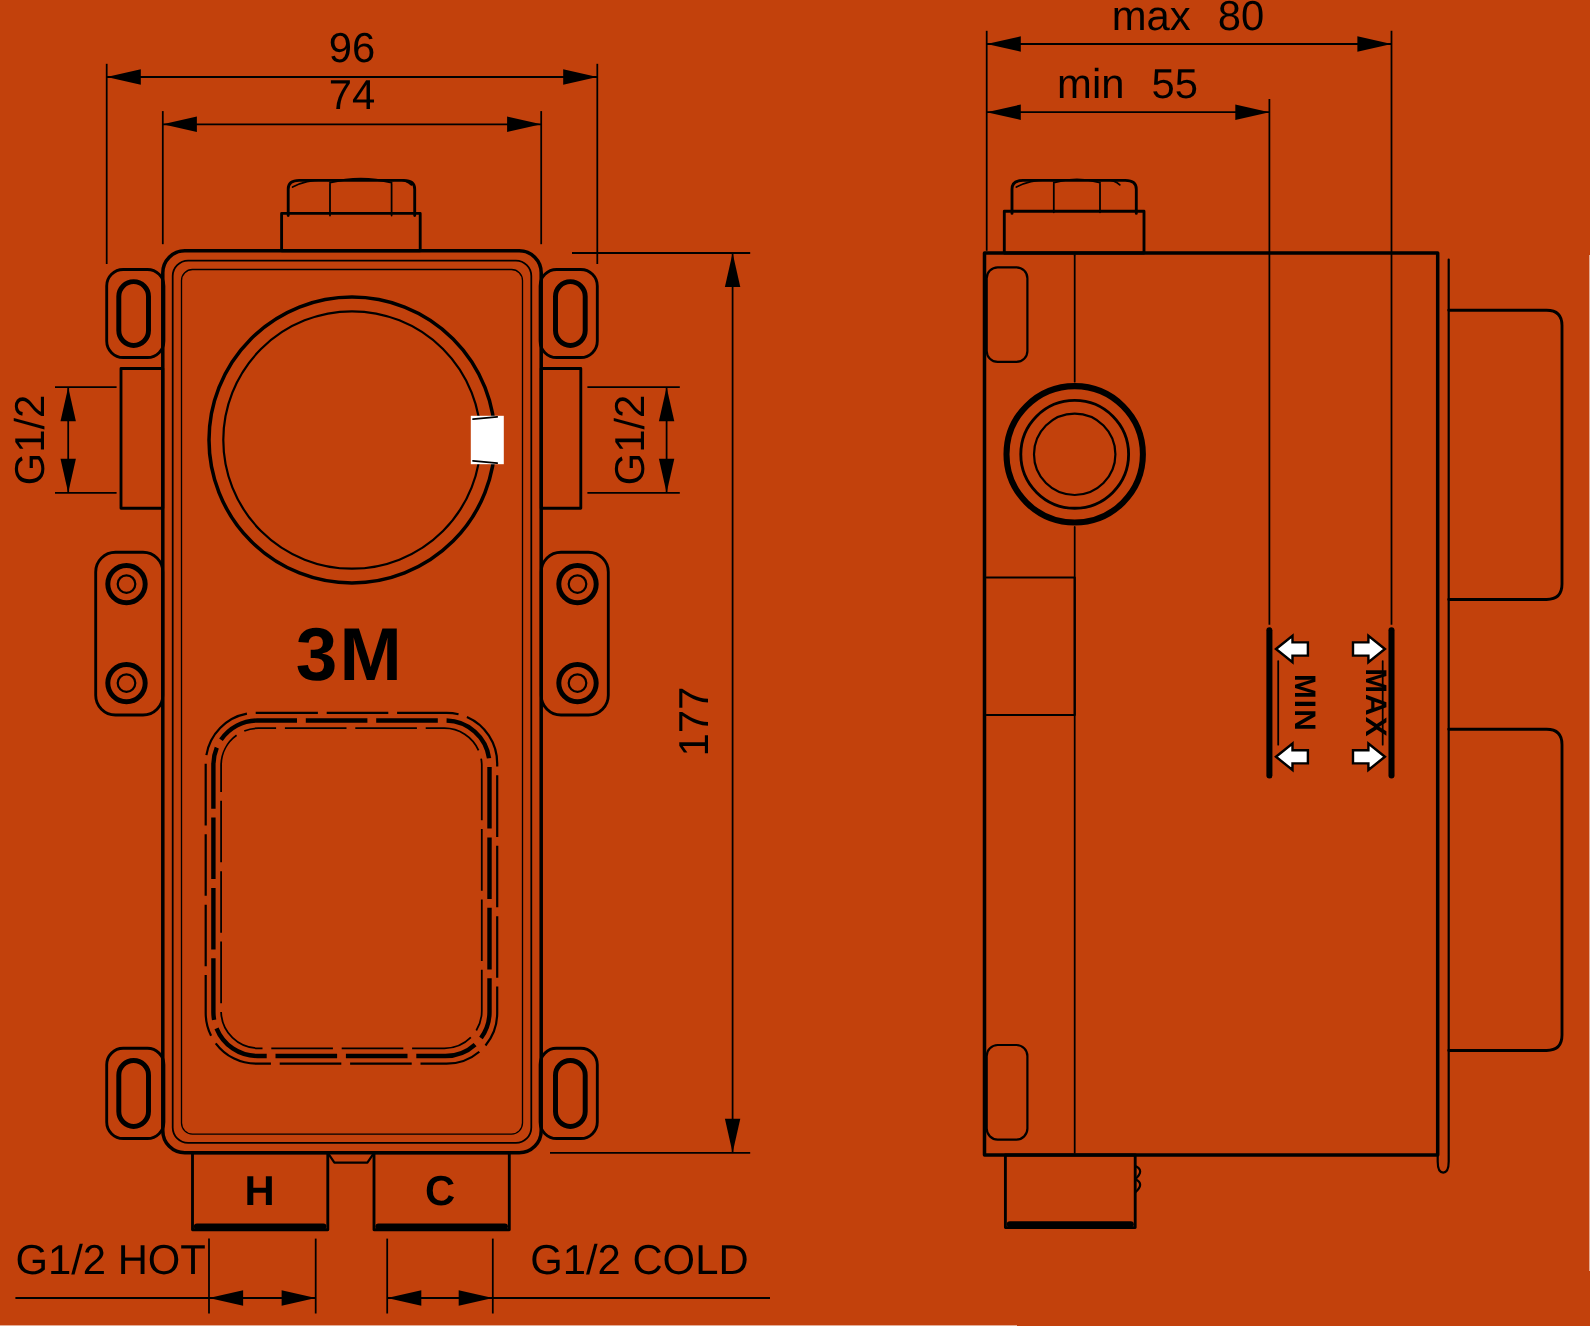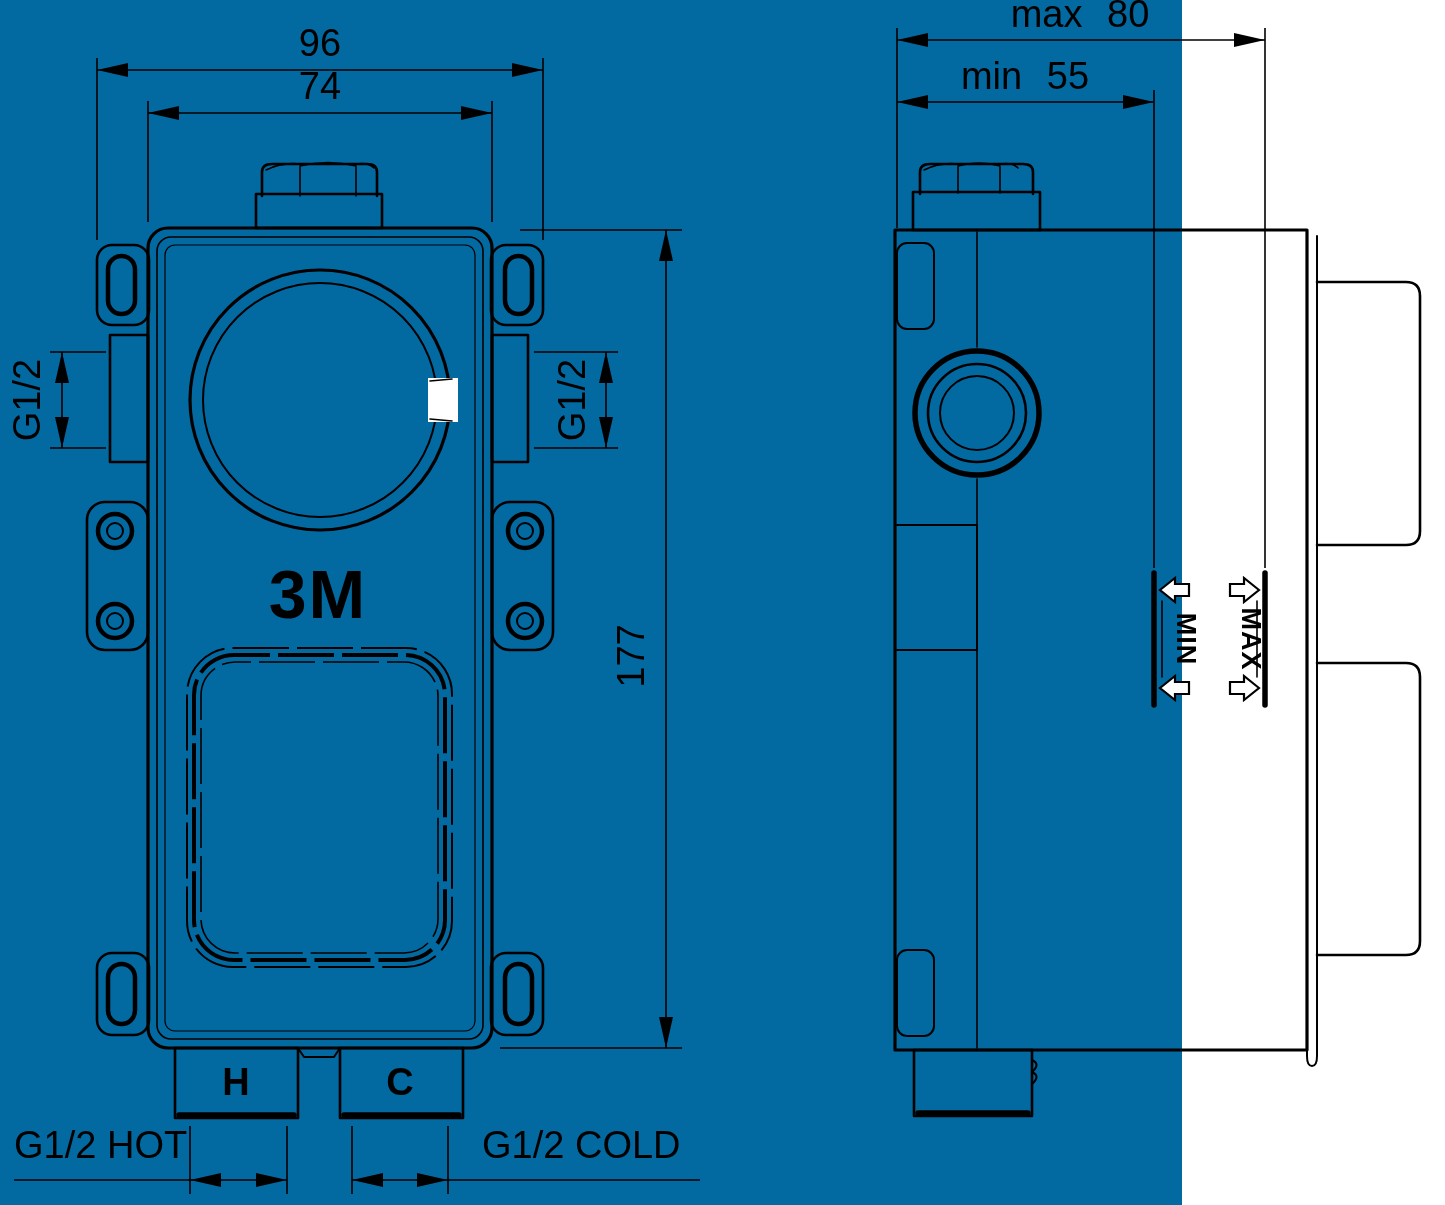--- a/index.html
+++ b/index.html
@@ -1,16 +1,16 @@
 <!DOCTYPE html>
 <html><head>
 <meta charset="utf-8">
 <style>
   html,body{margin:0;padding:0;background:#ffffff;}
-  .stage{width:1182px;height:1205px;position:relative;background:#0369a1;}
+  .stage{width:1445px;height:1205px;position:relative;background:#c2410c;}
   svg{display:block;}
   .ln{stroke:#000;fill:none;stroke-linecap:round;stroke-linejoin:round;}
   .s1{stroke-width:1.2;}
   .s15{stroke-width:1.6;}
   .s2{stroke-width:2;}
   .s25{stroke-width:2.6;}
   .s3{stroke-width:3.2;}
   .s45{stroke-width:4.5;}
   .s5{stroke-width:5.5;}
   .dim{stroke:#000;stroke-width:1.6;fill:none;}

